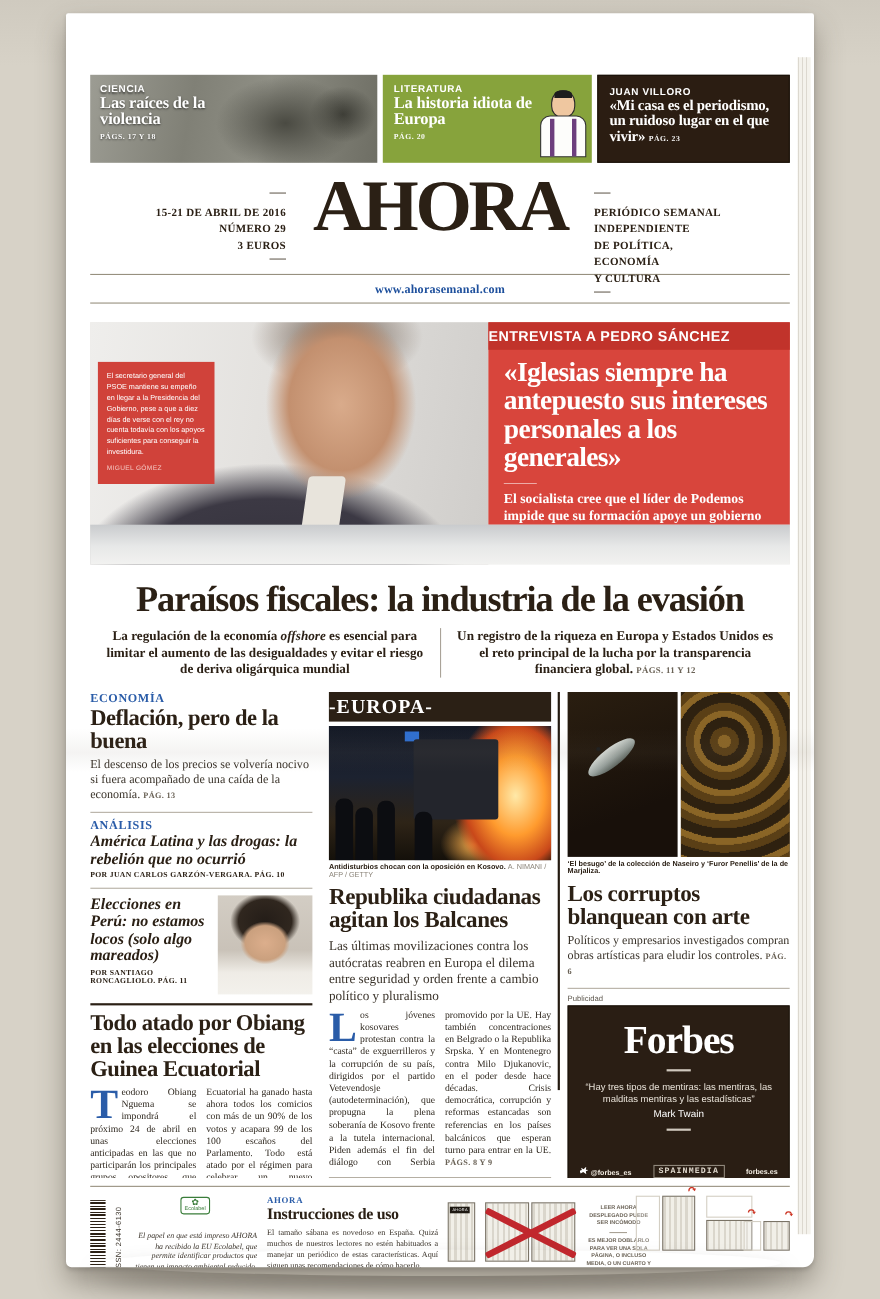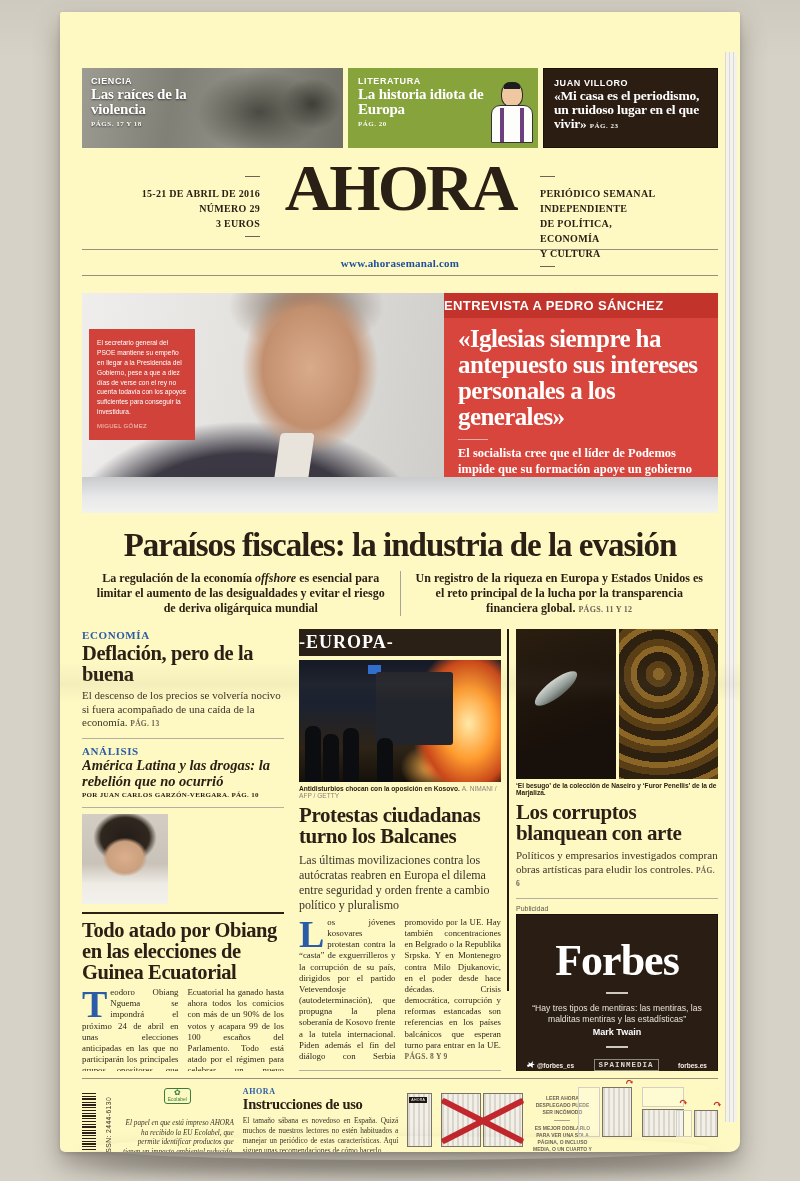--- a/index.html
+++ b/index.html
@@ -1,21 +1,21 @@
 <!DOCTYPE html>
 <html><head>
 <meta charset="utf-8">
 <style>
   * { margin:0; padding:0; box-sizing:border-box; }
   body { width:800px; height:1181px; font-family:"Liberation Serif","DejaVu Serif",serif; color:#2d241a; }
   .stage { position:relative; width:800px; height:1181px; background:#d7d2c7; overflow:hidden; }
   .stage::before{content:'';position:absolute;left:0;top:0;right:0;height:60px;
     background:linear-gradient(180deg,#cfcabf,#d7d2c7);}
   .paper { position:absolute; left:60px; top:12px; width:680px; height:1140px;
-    background:#fef9c3; padding:0 22px; border-radius:2px 2px 10px 5px;
+    background:#ffffff; padding:0 22px; border-radius:2px 2px 10px 5px;
     box-shadow:0 14px 26px rgba(70,64,54,.45), 0 2px 4px rgba(0,0,0,.15); overflow:hidden; }
   .paper::after{content:'';position:absolute;left:0;right:0;top:57%;height:40px;pointer-events:none;
     background:linear-gradient(180deg,rgba(120,110,95,0) 0,rgba(120,110,95,.08) 55%,rgba(255,255,255,0) 100%);}
   .page-edge{position:absolute;right:3px;top:40px;bottom:30px;width:12px;
     background:repeating-linear-gradient(90deg,#dcd8cf 0 1px,#f4f2ec 1px 4px);}
   .curl-shadow{position:absolute;left:90px;right:90px;top:1136px;height:24px;border-radius:50%;
     box-shadow:0 14px 20px rgba(80,74,64,.5);}
 
   
   .teasers{display:flex;gap:5px;padding-top:56px;}
@@ -120,24 +120,24 @@
   .art-row{display:flex;gap:3px;height:150px;}
   .art-fish{flex:1;position:relative;background:linear-gradient(160deg,#2a1e10 0%,#18100a 70%);overflow:hidden;}
   .art-fish .fish{position:absolute;left:14%;top:34%;width:52px;height:17px;border-radius:50%;
     background:linear-gradient(180deg,#d9ded9 0%,#97a09c 60%,#5d655f 100%);transform:rotate(-38deg);}
   .art-fish .eye{position:absolute;left:26%;top:33%;width:4px;height:4px;border-radius:50%;background:#1c1c1c;}
   .art-gold{flex:1;background:
     repeating-radial-gradient(circle at 40% 30%, #8a6526 0 6px, #5a3f16 6px 13px, #2e2110 13px 22px),
     #4a3414;}
   .publi{font-family:"Liberation Sans",sans-serif;font-size:7px;color:#5c564c;margin:4px 0 2px;}
   .forbes{background:#2a1e14;color:#fff;height:166px;padding:8px 10px;display:flex;flex-direction:column;align-items:center;border:1px solid #1a1209;}
-  .forbes .logo{font-weight:bold;font-size:44px;letter-spacing:-1px;line-height:1;margin-top:16px;}
+  .forbes .logo{font-weight:bold;font-size:36px;letter-spacing:-1px;line-height:1;margin-top:4px;}
   .forbes .dash{width:22px;border-top:2px solid #cfc8bd;margin:9px 0;}
   .forbes .q{font-family:"Liberation Sans",sans-serif;font-size:8.6px;line-height:1.3;text-align:center;color:#e8e2d8;}
-  .forbes .qa{font-family:"Liberation Sans",sans-serif;font-weight:bold;font-size:9px;margin-top:2px;}
+  .forbes .qa{font-family:"Liberation Sans",sans-serif;font-weight:normal;font-size:9px;margin-top:2px;}
   .forbes .bot{margin-top:auto;width:100%;display:flex;align-items:center;justify-content:space-between;
     font-family:"Liberation Sans",sans-serif;font-weight:bold;font-size:6.5px;color:#f2ece2;gap:10px;}
   .forbes .media{font-family:"Liberation Mono","DejaVu Sans Mono",monospace;font-size:7.5px;letter-spacing:1px;
     border:1px solid #8f877b;padding:1px 4px;color:#ddd6ca;}
   .tw{display:inline-block;width:8px;height:7px;margin-right:2px;background:#fff;
     clip-path:polygon(0 55%,25% 45%,15% 15%,45% 35%,75% 0,70% 40%,100% 45%,70% 60%,75% 100%,40% 70%,10% 90%);}
 
   .col-right{position:relative;}
   .col-right::before{content:'';position:absolute;left:-9px;top:0;height:362px;width:2px;background:#241a10;}
 
@@ -267,20 +267,24 @@
         <div class="col-h">Deflación, pero de la buena</div>
         <div class="dek">
           <span>El descenso de los precios se volvería nocivo si fuera acompañado de una caída de la economía.</span> <span class="pgref">PÁG. 13</span>
         </div>
         <div class="hr-l"></div>
         <div class="kicker">ANÁLISIS</div>
         <div class="it-title">América Latina y las drogas: la rebelión que no ocurrió</div>
         <div class="byline">POR JUAN CARLOS GARZÓN-VERGARA. PÁG. 10</div>
         <div class="hr-l"></div>
         <div class="peru">
+          <div class="peru-txt">
+            <div class="it-title">Elecciones en Perú: no estamos locos (solo algo mareados)</div>
+            <div class="byline">POR SANTIAGO RONCAGLIOLO. PÁG. 11</div>
+          </div>
           <div class="peru-photo"></div>
         </div>
         <div class="hr-d"></div>
         <div class="col-h">Todo atado por Obiang en las elecciones de Guinea Ecuatorial</div>
         <div class="bodytext">
           <span class="dropcap">T</span><span>eodoro Obiang Nguema se impondrá el próximo 24 de abril en unas elecciones anticipadas en las que no participarán los principales grupos opositores, que consideran la convocatoria una farsa. De afiliación y cotización obligatorias, el oficialista Partido Democrático de Guinea Ecuatorial ha ganado hasta ahora todos los comicios con más de un 90% de los votos y acapara 99 de los 100 escaños del Parlamento. Todo está atado por el régimen para celebrar un nuevo plebiscito que, como siempre, ganará Obiang y observadores internacionales afines bendecirán.</span> 
         </div>
 
       </div>
 
@@ -290,21 +294,21 @@
           <div class="sign"></div>
           <div class="van"></div>
           <div class="cop c1"></div>
           <div class="cop c2"></div>
           <div class="cop c3"></div>
           <div class="cop c4"></div>
         </div>
         <div class="cap">
           <span>Antidisturbios chocan con la oposición en Kosovo.</span> <span class="credit">A. NIMANI / AFP / GETTY</span>
         </div>
-        <div class="c-h">Protestas ciudadanas turno los Balcanes</div>
+        <div class="c-h">Republika ciudadanas agitan los Balcanes</div>
         <div class="c-sf">Las últimas movilizaciones contra los autócratas reabren en Europa el dilema entre seguridad y orden frente a cambio político y pluralismo</div>
         <div class="bodytext">
           <span class="dropcap">L</span><span>os jóvenes kosovares protestan contra la “casta” de exguerrilleros y la corrupción de su país, dirigidos por el partido Vetevendosje (autodeterminación), que propugna la plena soberanía de Kosovo frente a la tutela internacional. Piden además el fin del diálogo con Serbia promovido por la UE. Hay también concentraciones en Belgrado o la Republika Srpska. Y en Montenegro contra Milo Djukanovic, en el poder desde hace décadas. Crisis democrática, corrupción y reformas estancadas son referencias en los países balcánicos que esperan turno para entrar en la UE.</span> <span class="pgref">PÁGS. 8 Y 9</span>
         </div>
         <div class="hr-l"></div>
         <div class="kicker">ANÁLISIS</div>
 
       </div>
 
       <div class="col col-right">

